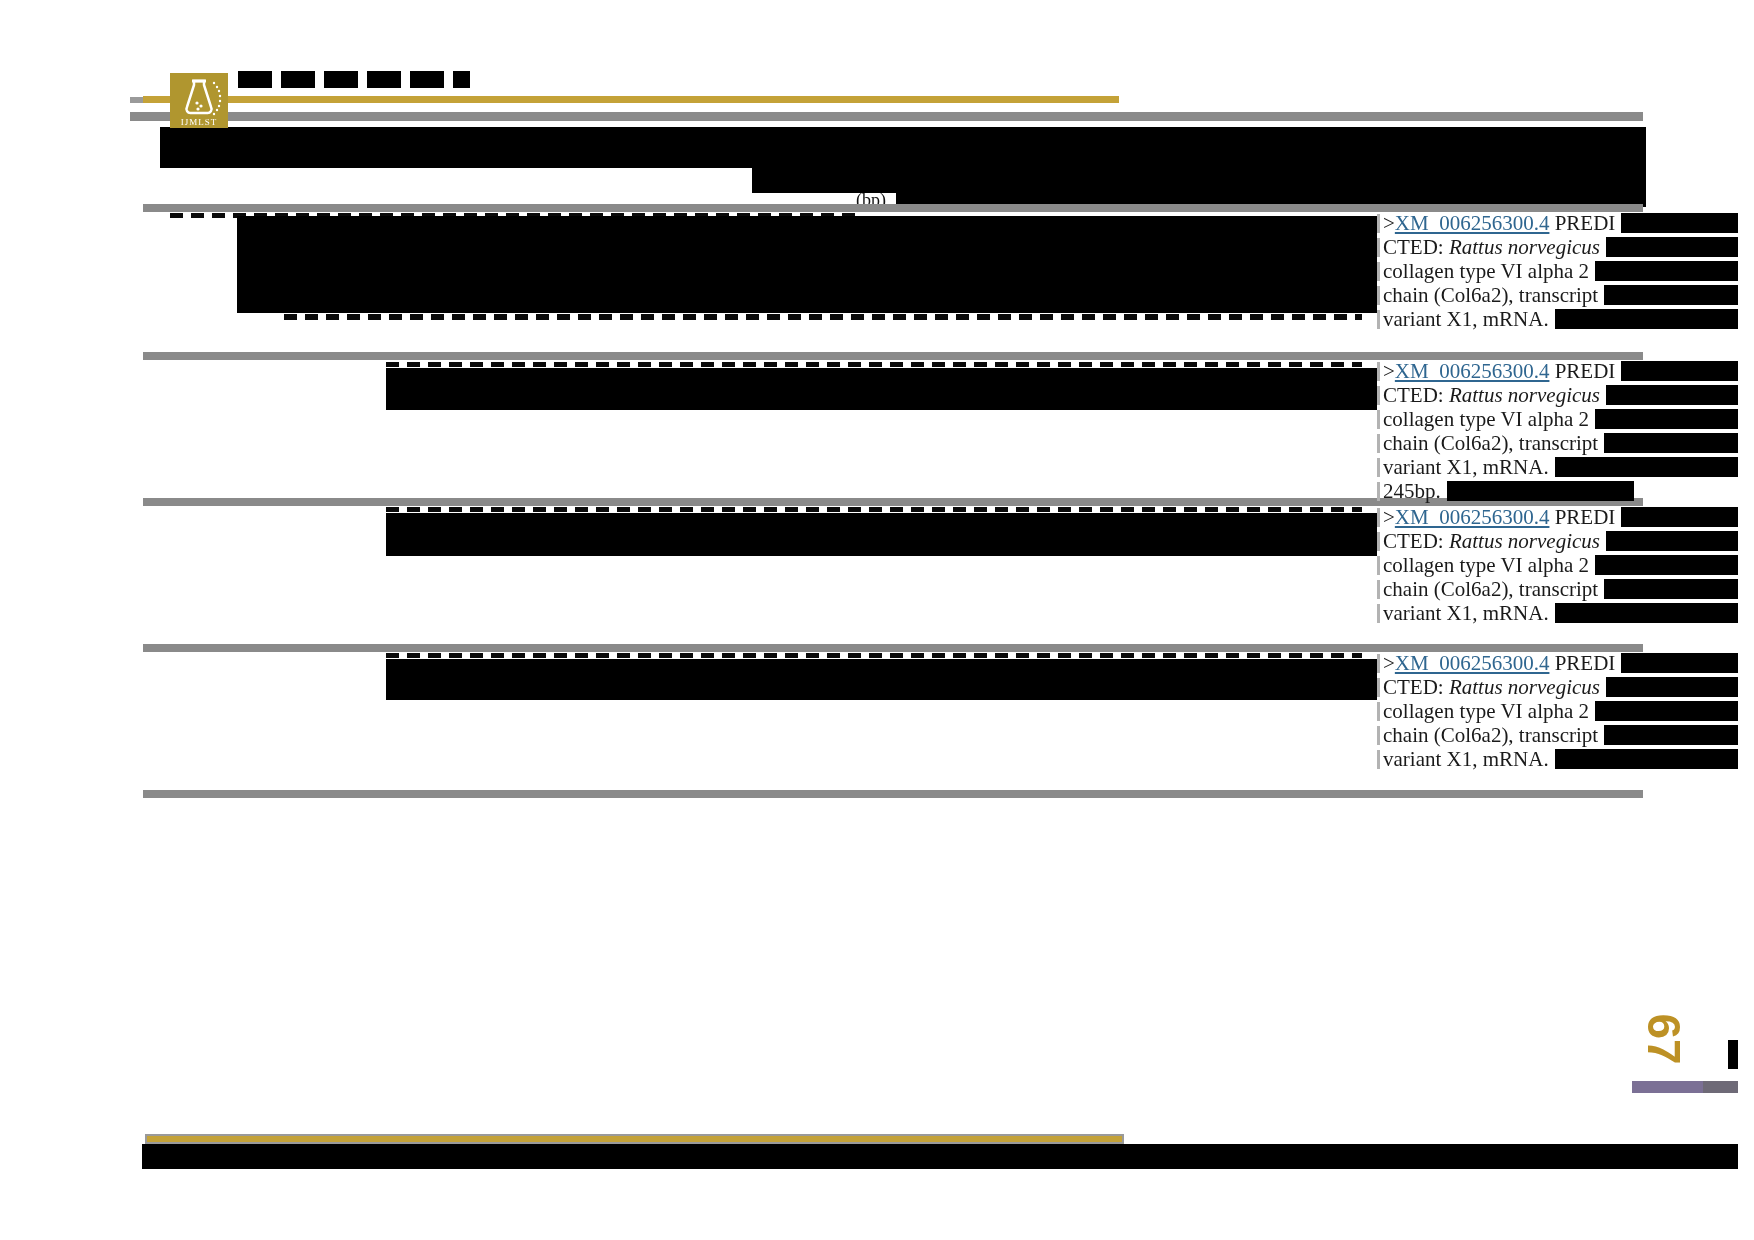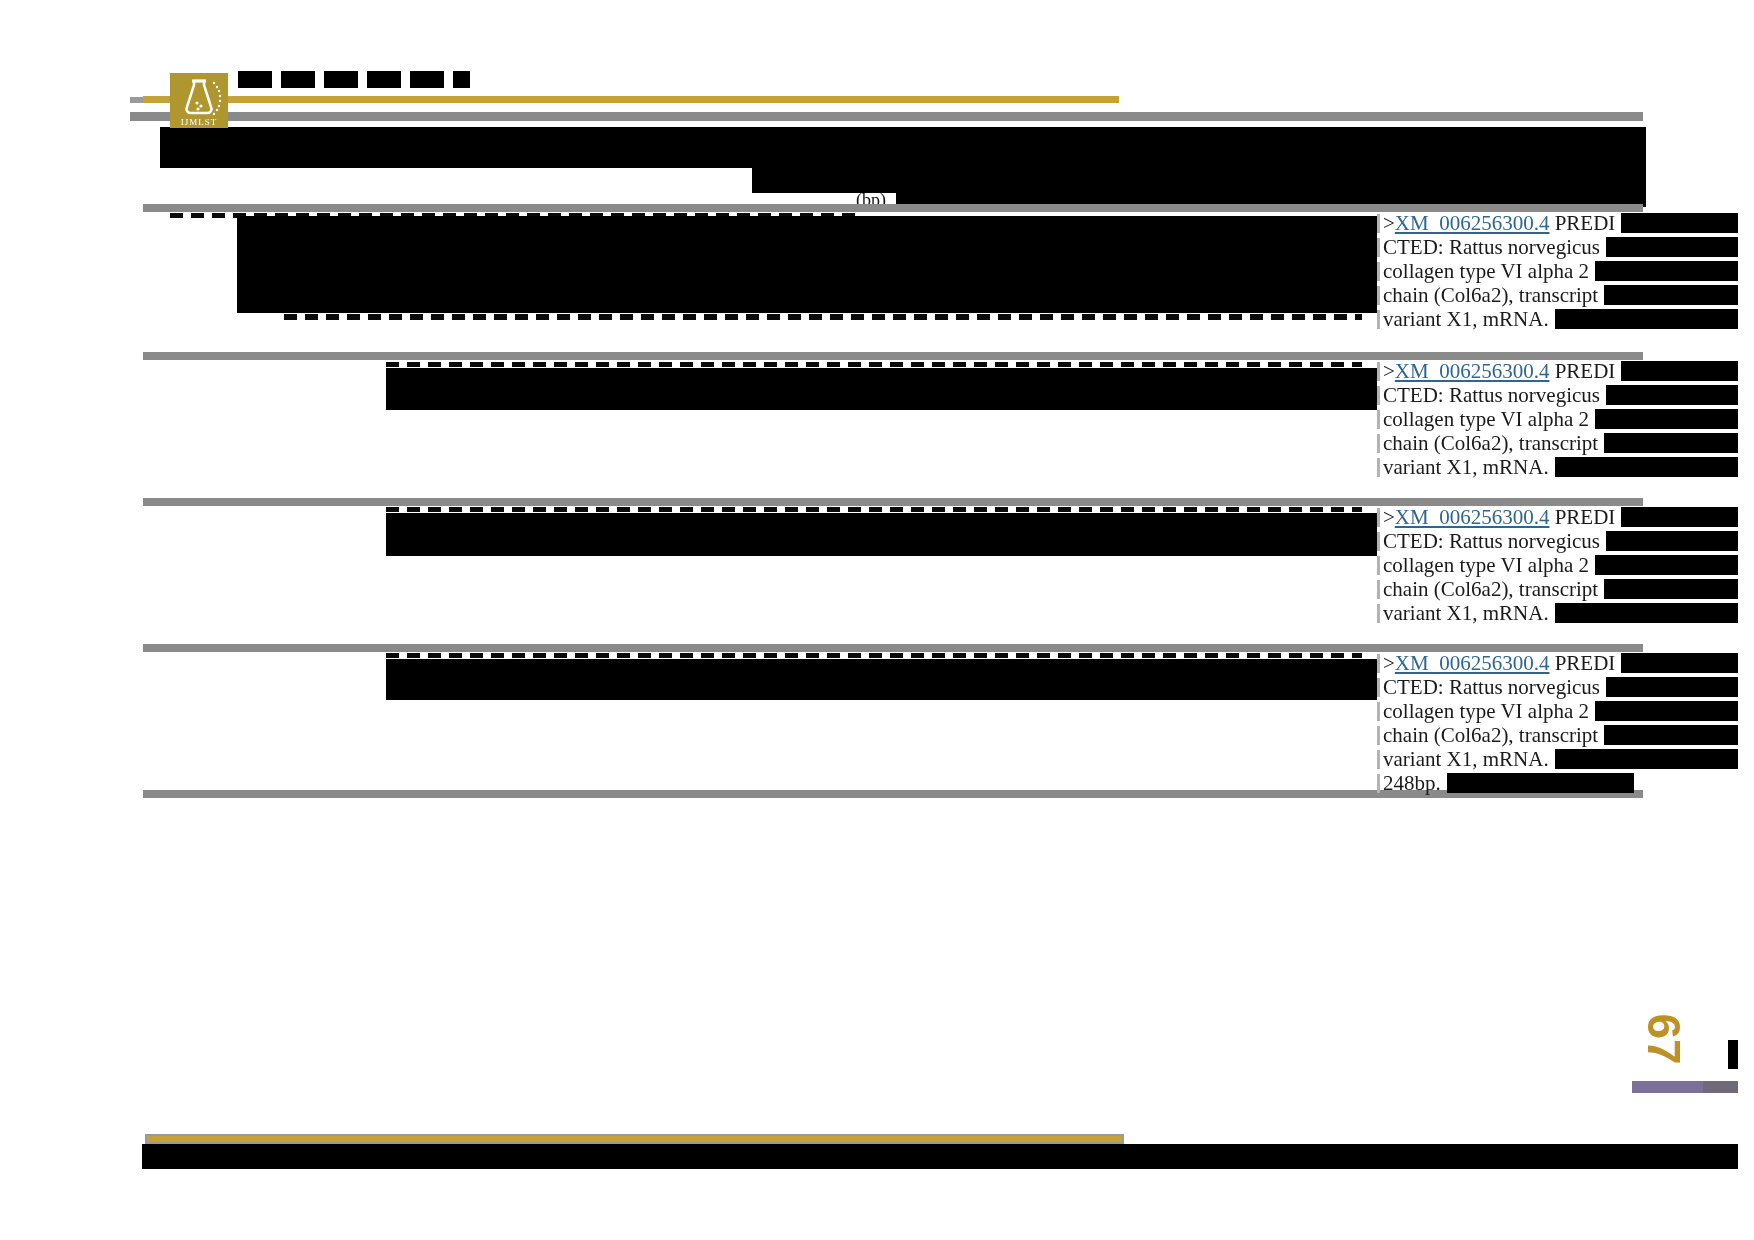--- a/index.html
+++ b/index.html
@@ -21,21 +21,21 @@
   #title-blobs{position:absolute;left:238px;top:71px;width:232px;height:17px;
         background:repeating-linear-gradient(90deg,#000 0 34px,transparent 34px 43px);}
   #bp-frag{position:absolute;left:856px;top:190px;font-size:18px;color:#111;z-index:1;}
   .gl{z-index:3;}
   
   .tblock{position:absolute;left:1377px;width:377px;z-index:4;background:transparent;}
   .tline{display:flex;align-items:center;height:24px;font-size:21px;white-space:pre;}
   .tick{width:3px;height:19px;background:#b3b3b3;margin-right:3px;flex:0 0 auto;}
   .acc{color:#2f6690;text-decoration:underline;cursor:pointer;}
   .fill{flex:1 1 auto;height:20px;background:#000;margin-left:6px;}
-  .sp{}
+  .sp{font-style:italic;}
   .m1{margin-right:120px;} .m2{margin-right:120px;} .m3{margin-right:27px;} .m4{margin-right:120px;}
   
   #f-grayback{position:absolute;left:145px;top:1134px;width:979px;height:10px;background:#9a9a9a;}
   #f-gold{position:absolute;left:147px;top:1136px;width:975px;height:6px;background:#c4a238;}
   #f-black{position:absolute;left:142px;top:1144px;width:1612px;height:25px;background:#000;}
   #pagenum{position:absolute;left:1638px;top:1008px;width:52px;height:62px;
            display:flex;align-items:center;justify-content:center;
            transform:rotate(90deg);font-family:"Liberation Sans",sans-serif;
            font-weight:bold;font-size:46px;color:#bd9125;}
   #purplebar{position:absolute;left:1632px;top:1081px;width:122px;height:12px;
@@ -103,37 +103,37 @@
     <div class="tline"><span class="tick"></span><span>chain (Col6a2), transcript</span><div class="fill"></div></div>
     <div class="tline"><span class="tick"></span><span>variant X1, mRNA.</span><div class="fill"></div></div>
   </div>
 
   <div class="tblock" style="top:359px;">
     <div class="tline"><span class="tick"></span><span>&gt;</span><span class="acc">XM_006256300.4</span><span> PREDI</span><div class="fill"></div></div>
     <div class="tline"><span class="tick"></span><span>CTED: </span><span class="sp">Rattus norvegicus</span><div class="fill"></div></div>
     <div class="tline"><span class="tick"></span><span>collagen type VI alpha 2</span><div class="fill"></div></div>
     <div class="tline"><span class="tick"></span><span>chain (Col6a2), transcript</span><div class="fill"></div></div>
     <div class="tline"><span class="tick"></span><span>variant X1, mRNA.</span><div class="fill"></div></div>
+    <div class="tline"><span class="tick"></span><span>245bp.</span><div class="fill m2"></div></div>
   </div>
 
   <div class="tblock" style="top:505px;">
     <div class="tline"><span class="tick"></span><span>&gt;</span><span class="acc">XM_006256300.4</span><span> PREDI</span><div class="fill"></div></div>
     <div class="tline"><span class="tick"></span><span>CTED: </span><span class="sp">Rattus norvegicus</span><div class="fill"></div></div>
     <div class="tline"><span class="tick"></span><span>collagen type VI alpha 2</span><div class="fill"></div></div>
     <div class="tline"><span class="tick"></span><span>chain (Col6a2), transcript</span><div class="fill"></div></div>
     <div class="tline"><span class="tick"></span><span>variant X1, mRNA.</span><div class="fill"></div></div>
   </div>
 
   <div class="tblock" style="top:651px;">
     <div class="tline"><span class="tick"></span><span>&gt;</span><span class="acc">XM_006256300.4</span><span> PREDI</span><div class="fill"></div></div>
     <div class="tline"><span class="tick"></span><span>CTED: </span><span class="sp">Rattus norvegicus</span><div class="fill"></div></div>
     <div class="tline"><span class="tick"></span><span>collagen type VI alpha 2</span><div class="fill"></div></div>
     <div class="tline"><span class="tick"></span><span>chain (Col6a2), transcript</span><div class="fill"></div></div>
     <div class="tline"><span class="tick"></span><span>variant X1, mRNA.</span><div class="fill"></div></div>
-    <div class="tline"><span class="tick"></span><span>248bp.</span><div class="fill m4"></div></div>
   </div>
 
   <div id="pagenum">67</div>
   <div id="blackpatch"></div>
   <div id="purplebar"></div>
 
   <div id="f-grayback"></div>
   <div id="f-gold"></div>
   <div id="f-black"></div>
 

